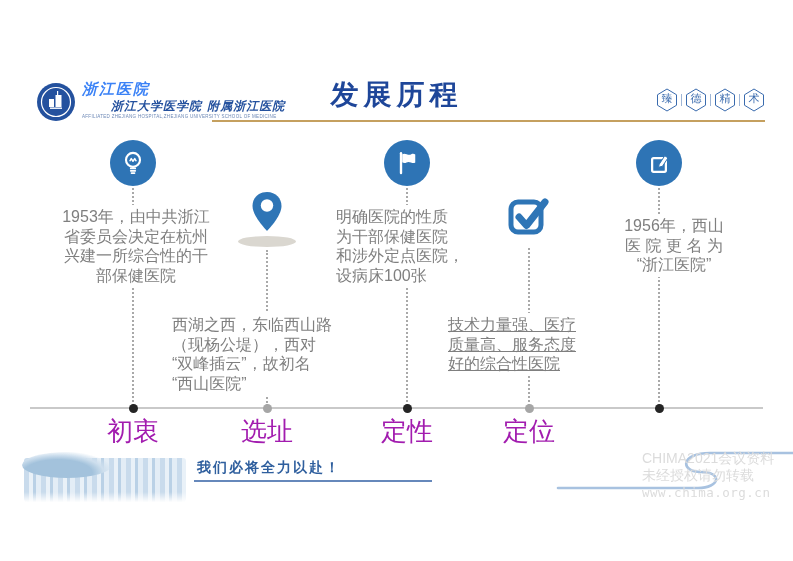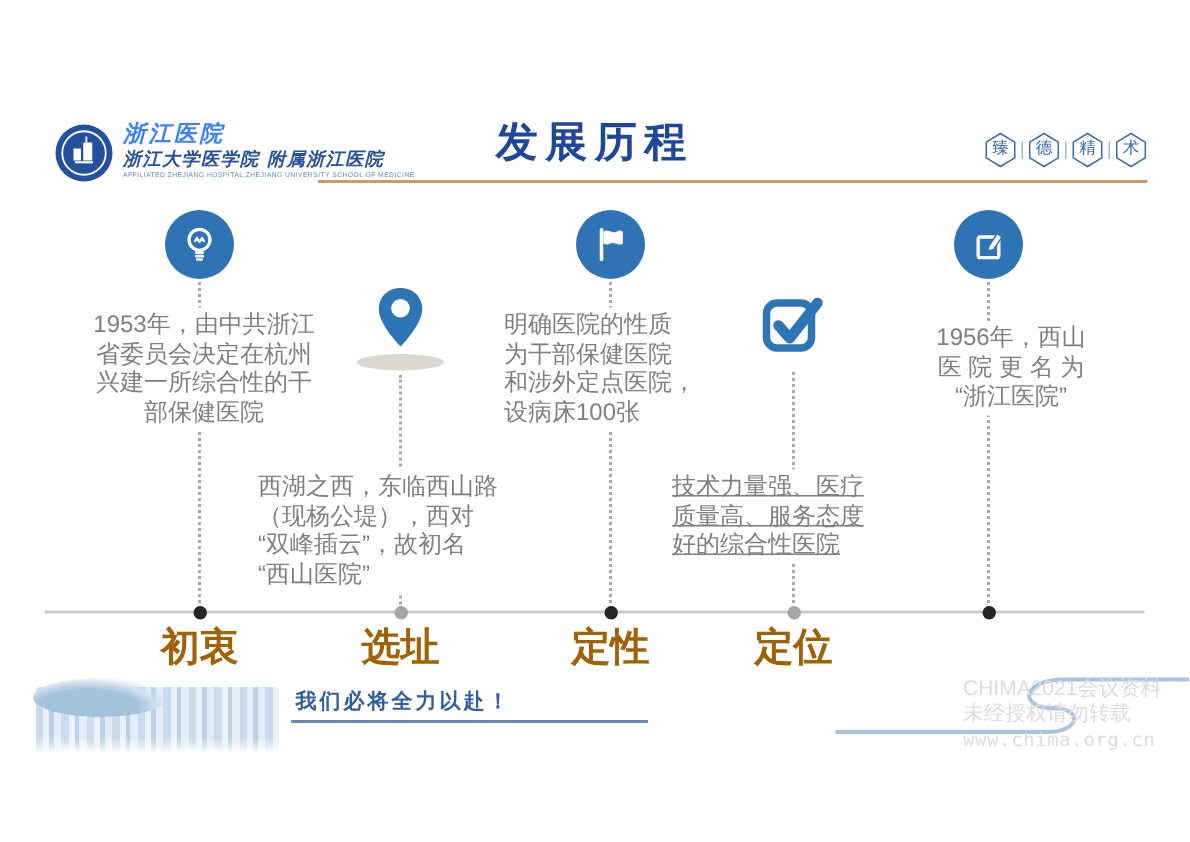--- a/index.html
+++ b/index.html
@@ -6,21 +6,21 @@
   .slide{position:relative;width:793px;height:561px;background:#fff;overflow:hidden;
          font-family:"Liberation Sans",sans-serif;}
 
   
   .logo{position:absolute;left:36px;top:82px;display:flex;align-items:flex-start;}
   .logo-emblem{width:40px;height:40px;}
   .logo-text{margin-left:6px;line-height:1;}
   .logo-line1{font-family:"DejaVu Serif",serif;font-style:italic;font-weight:bold;
               font-size:15px;color:#3b82f6;letter-spacing:2px;}
   .logo-line2{font-family:"DejaVu Serif",serif;font-style:italic;font-weight:bold;
-              font-size:12px;color:#24519E;margin-top:3px;letter-spacing:1px;}
+              font-size:12px;color:#24519E;margin-top:3px;letter-spacing:1px;margin-left:29px;}
   .logo-line3{font-size:4.5px;color:#6B87B5;margin-top:3px;letter-spacing:.3px;
               border-bottom:1px solid transparent;}
   .page-title{position:absolute;left:0;right:0;top:76px;text-align:center;
               font-size:28px;font-weight:bold;color:#1E4699;letter-spacing:5px;}
   .gold-line{position:absolute;left:212px;top:120px;width:553px;height:2px;background:#C5A05F;}
   .seals{position:absolute;right:28px;top:88px;display:flex;align-items:center;gap:3px;}
   .seal{position:relative;width:22px;height:24px;}
   .seal svg{position:absolute;left:0;top:0;}
   .seal-char{position:absolute;left:0;top:5px;width:22px;text-align:center;
              font-family:"DejaVu Serif",serif;font-size:11px;color:#3A6BAE;line-height:1;}
@@ -30,21 +30,21 @@
   .dotline{position:absolute;width:0;border-left:2px dotted #A9A9A9;z-index:1;}
   .icon-circle{position:absolute;width:46px;height:46px;border-radius:50%;
                background:#2E74B5;z-index:2;display:flex;align-items:center;justify-content:center;}
   .desc{position:absolute;z-index:2;background:#fff;color:#7F7F7F;font-size:16px;
         line-height:19.5px;white-space:pre-line;padding:2px 0;}
   .hline{position:absolute;left:30px;top:407px;width:733px;height:2px;background:#C9C9C9;z-index:1;}
   .dot{position:absolute;top:403.5px;width:9px;height:9px;border-radius:50%;z-index:3;}
   .dot.dark{background:#252525;}
   .dot.gray{background:#A6A6A6;}
   .mlabel{position:absolute;top:414px;width:120px;text-align:center;
-          font-size:26px;font-weight:bold;color:#a16207;z-index:2;}
+          font-size:26px;font-weight:normal;color:#a21caf;z-index:2;}
   .pin-shadow{position:absolute;left:238px;top:236px;width:58px;height:11px;border-radius:50%;
               background:#DAD7D0;z-index:1;}
 
   
   .campus-img{position:absolute;left:24px;top:458px;width:162px;height:44px;opacity:.8;
       background:
         linear-gradient(180deg,rgba(255,255,255,0) 0 8%,rgba(255,255,255,0) 100%),
         repeating-linear-gradient(90deg,#bcd3e8 0 5px,#e4eef7 5px 9px,#a9c6e0 9px 12px,#dde9f4 12px 17px);
       border-radius:3px;filter:blur(.4px);}
   .campus-img::before{content:"";position:absolute;left:-2px;top:-6px;width:90px;height:26px;

